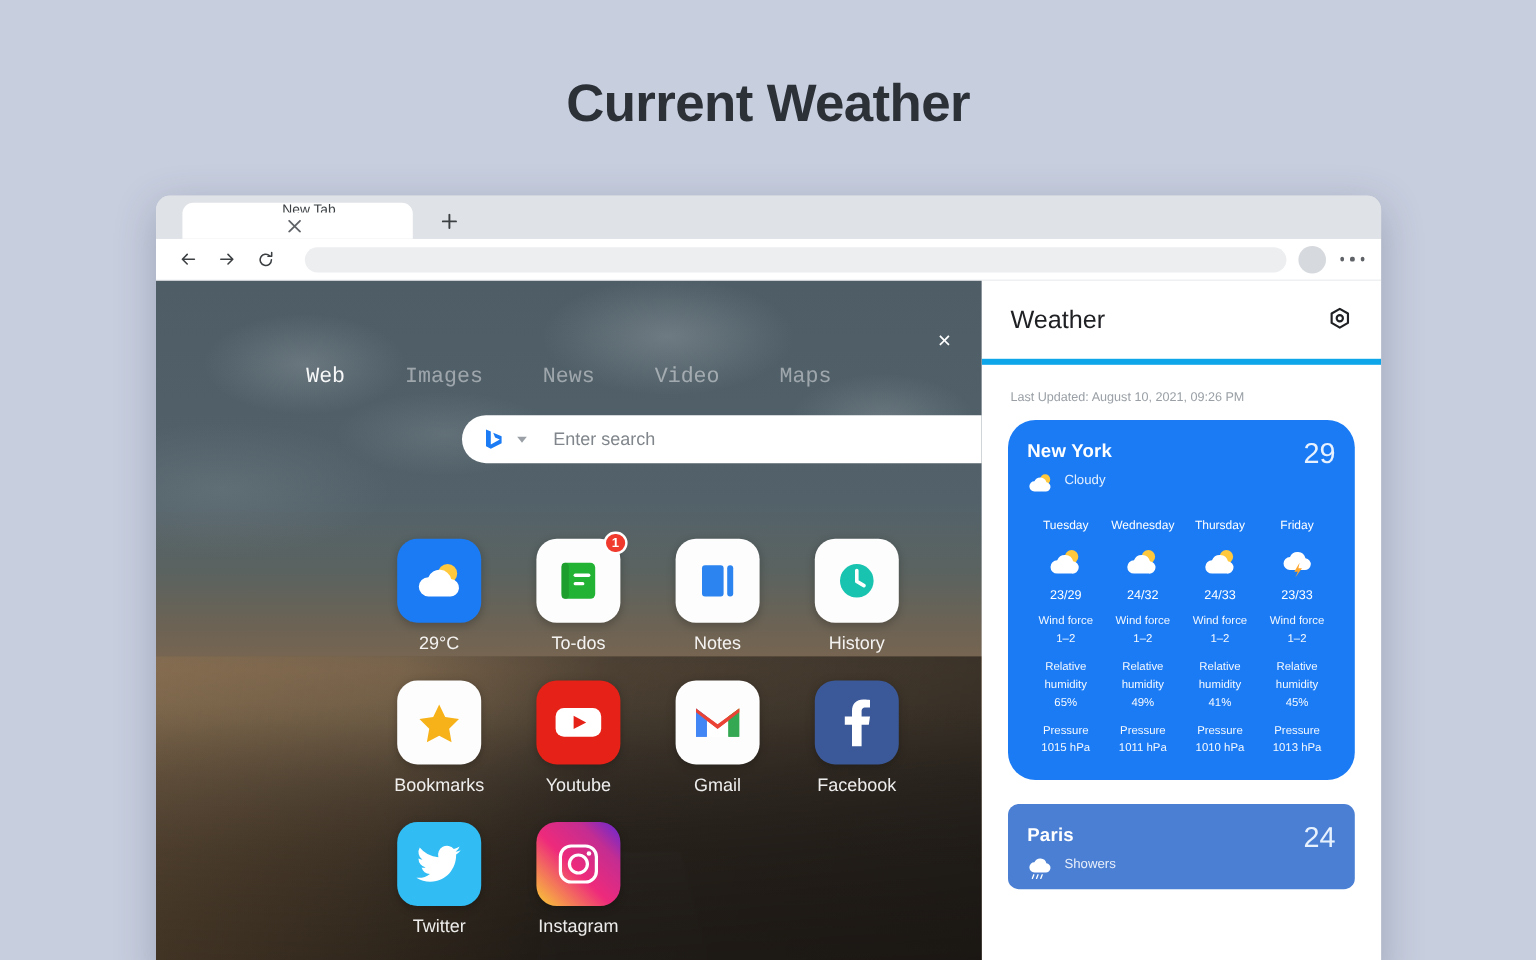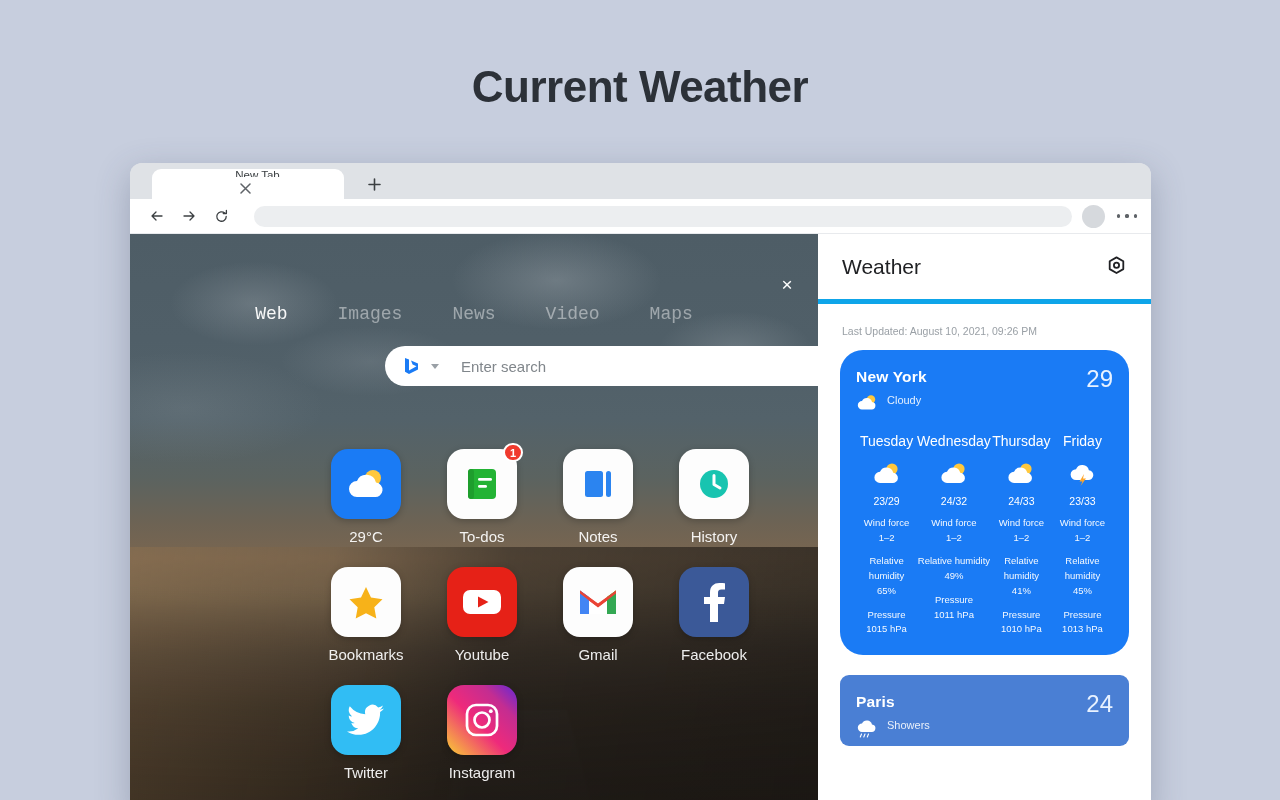--- a/index.html
+++ b/index.html
@@ -171,21 +171,21 @@
   .wcard.primary { background: #1a7bf5; border-radius: 23px; }
   .wcard.secondary { background: #4a7fd4; padding-bottom: 8px; }
   .wcard-top { display: flex; justify-content: space-between; align-items: flex-start; }
   .wcard-city { font-size: 15.5px; font-weight: bold; letter-spacing: .2px; }
   .wcard-cond { display: flex; gap: 9px; margin-top: 8px; }
   .wcard-cond-txt { font-size: 11px; color: rgba(255,255,255,0.88); }
   .wcard-temp { font-size: 24px; font-weight: 300; color: #e8f2ff; line-height: .9; }
 
   .days { display: flex; margin-top: 22px; }
   .day { flex: 1; text-align: center; }
-  .day-name { font-size: 14px; color: #fff; }
+  .day-name { font-size: 10px; color: #fff; }
   .day-icon { height: 34px; display: flex; align-items: center; justify-content: center; margin: 8px 0 4px; }
   .day-temp { font-size: 10.5px; color: #fff; }
   .day-row { font-size: 9.5px; color: rgba(255,255,255,0.95); line-height: 1.55; margin-top: 9px; }
   .day-row.v { margin-top: 0; }
 
   svg { display: block; }
 </style>
 </head>
 <body>
 

